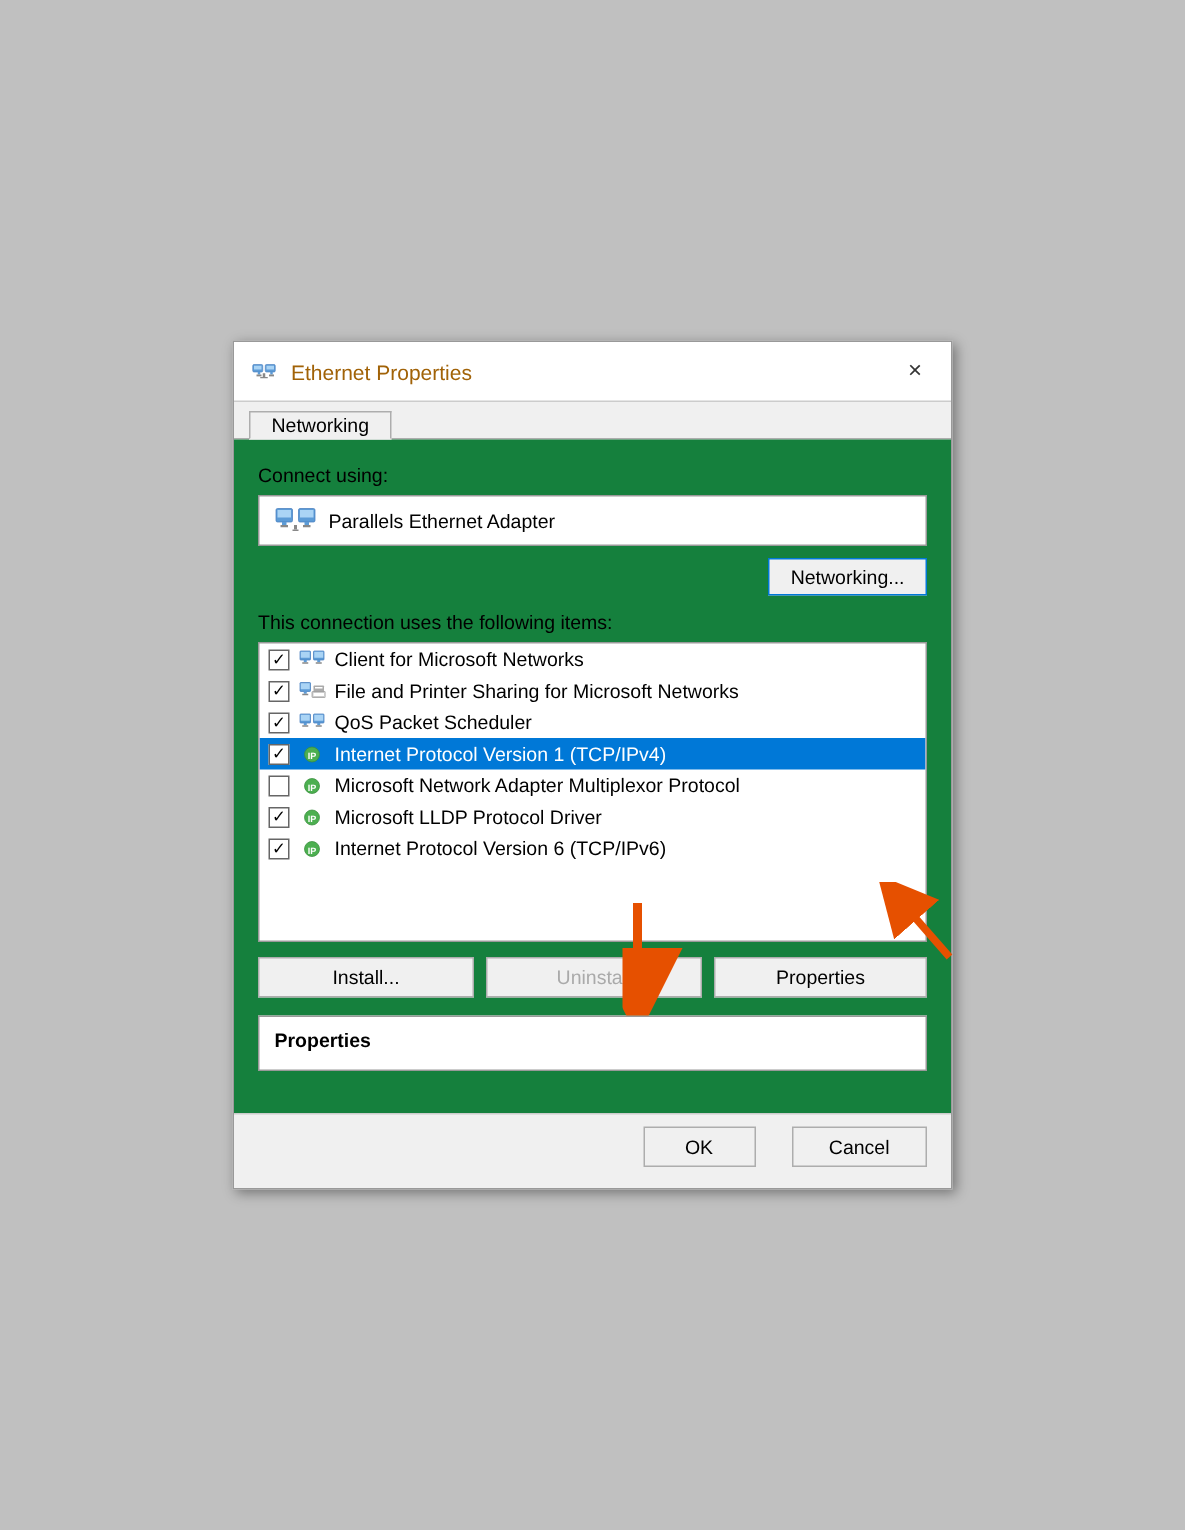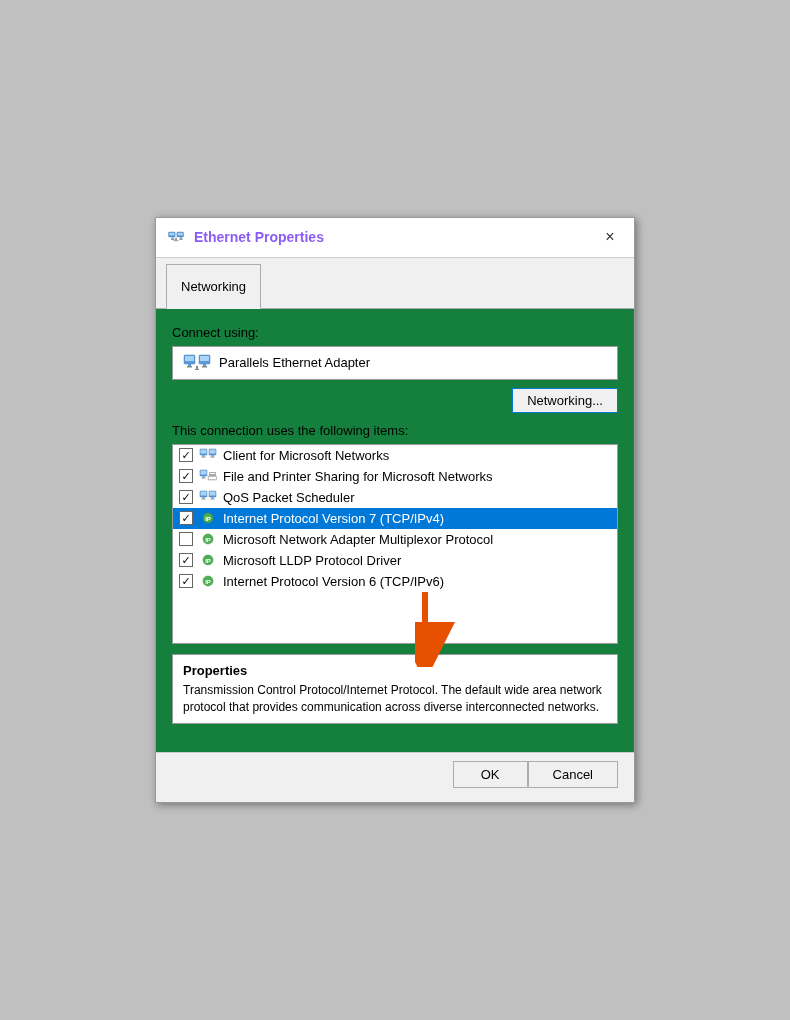--- a/index.html
+++ b/index.html
@@ -37,22 +37,22 @@
       gap: 8px;
     }
 
     .title-icon {
       width: 20px;
       height: 20px;
     }
 
     .title-text {
       font-size: 14px;
-      font-weight: 700;
-      color: #8b5cf6;
+      font-weight: 400;
+      color: #a16207;
     }
 
     .close-btn {
       width: 28px;
       height: 28px;
       background: none;
       border: none;
       cursor: pointer;
       display: flex;
       align-items: center;
@@ -66,21 +66,21 @@
       background: #f0f0f0;
       padding: 6px 10px 0 10px;
       border-bottom: 1px solid #adadad;
       display: flex;
     }
 
     .tab {
       background: #f0f0f0;
       border: 1px solid #adadad;
       border-bottom: 1px solid #f0f0f0;
-      padding: 14px 14px;
+      padding: 1px 14px;
       font-size: 13px;
       cursor: pointer;
       margin-bottom: -1px;
       position: relative;
       z-index: 1;
     }
 
     .content {
       padding: 16px 16px 12px 16px;
       background: #15803d;
@@ -199,21 +199,21 @@
 
     .description-text {
       font-size: 12px;
       line-height: 1.4;
       color: #000;
     }
 
     .footer {
       display: flex;
       justify-content: flex-end;
-      gap: 0;
+      gap: 24px;
       padding: 8px 16px 14px 4px;
       background: #f0f0f0;
       border-top: 1px solid #ccc;
     }
 
     .footer-btn {
       background: #f0f0f0;
       border: 1px solid #adadad;
       padding: 5px 24px;
       font-size: 13px;
@@ -335,21 +335,21 @@
           </svg>
           <span>QoS Packet Scheduler</span>
         </div>
 
         <div class="list-item selected">
           <div class="checkbox checked"></div>
           <svg width="18" height="14" viewBox="0 0 18 14">
             <circle cx="9" cy="7" r="5" fill="#4caf50" stroke="#388e3c" stroke-width="0.5"></circle>
             <text x="9" y="10" text-anchor="middle" font-size="6" fill="white" font-weight="bold">IP</text>
           </svg>
-          <span>Internet Protocol Version 7 (TCP/IPv4)</span>
+          <span>Internet Protocol Version 1 (TCP/IPv4)</span>
         </div>
 
         <div class="list-item">
           <div class="checkbox"></div>
           <svg width="18" height="14" viewBox="0 0 18 14">
             <circle cx="9" cy="7" r="5" fill="#4caf50" stroke="#388e3c" stroke-width="0.5"></circle>
             <text x="9" y="10" text-anchor="middle" font-size="6" fill="white" font-weight="bold">IP</text>
           </svg>
           <span>Microsoft Network Adapter Multiplexor Protocol</span>
         </div>
@@ -366,24 +366,41 @@
         <div class="list-item">
           <div class="checkbox checked"></div>
           <svg width="18" height="14" viewBox="0 0 18 14">
             <circle cx="9" cy="7" r="5" fill="#4caf50" stroke="#388e3c" stroke-width="0.5"></circle>
             <text x="9" y="10" text-anchor="middle" font-size="6" fill="white" font-weight="bold">IP</text>
           </svg>
           <span>Internet Protocol Version 6 (TCP/IPv6)</span>
         </div>
       </div>
 
+      <div class="buttons-row">
+        <button class="btn">Install...</button>
+        <button class="btn disabled">Uninstall</button>
+        <div style="position:relative; flex:1;">
+          <button class="btn properties-btn" style="width:100%;">Properties</button>
+          
+          <div style="position:absolute; top:-50px; right:-20px; pointer-events:none; z-index:20;">
+            <svg width="60" height="55" viewBox="0 0 60 55">
+              <defs>
+                <marker id="arrowhead" markerWidth="8" markerHeight="8" refX="4" refY="4" orient="auto">
+                  <polygon points="0 0, 8 4, 0 8" fill="#e65000"></polygon>
+                </marker>
+              </defs>
+              <line x1="55" y1="50" x2="20" y2="10" stroke="#e65000" stroke-width="5" marker-end="url(#arrowhead)"></line>
+            </svg>
+          </div>
+        </div>
+      </div>
 
       <div class="description-box">
         <div class="description-title">Properties</div>
-        <div class="description-text">Transmission Control Protocol/Internet Protocol. The default wide area network protocol that provides communication across diverse interconnected networks.</div>
       </div>
     </div>
 
     <div class="footer">
       <button class="footer-btn">OK</button>
       <button class="footer-btn">Cancel</button>
     </div>
   </div>
 
   <div style="position:absolute; top:370px; left:260px; pointer-events:none; z-index:30;">

